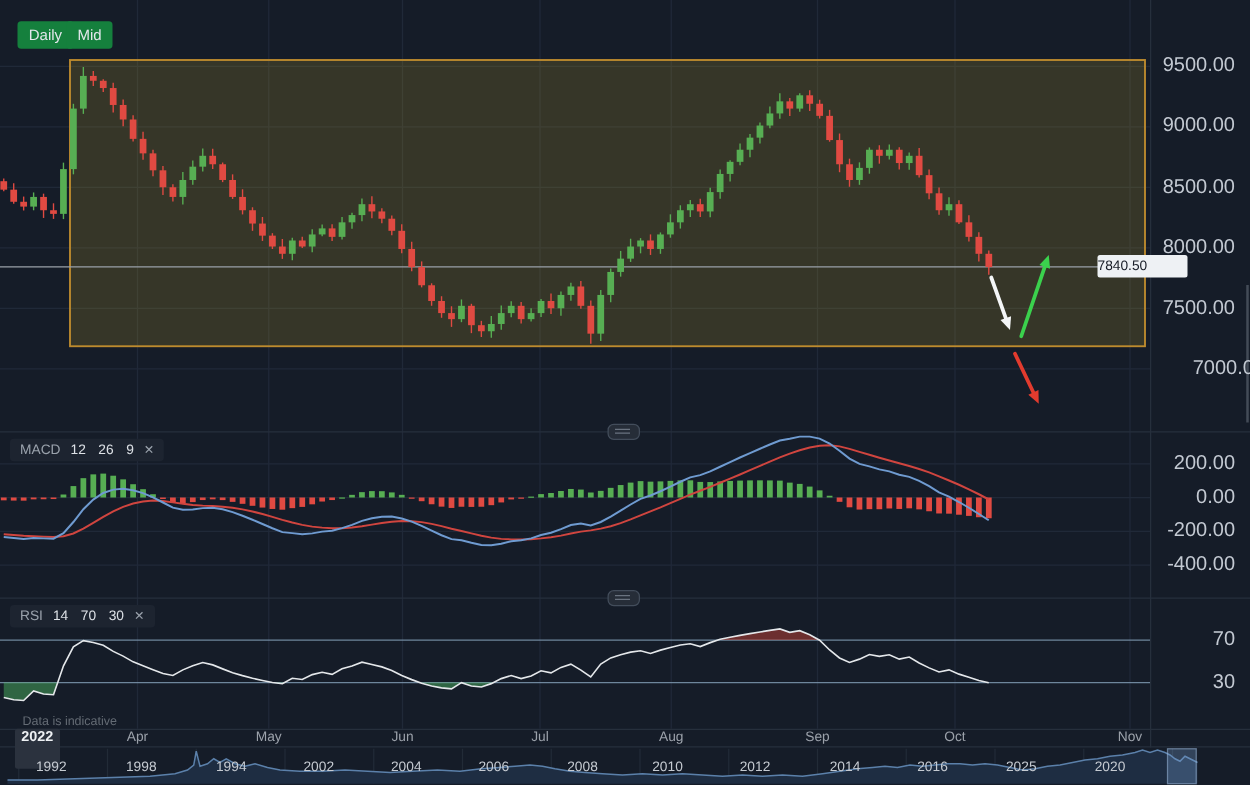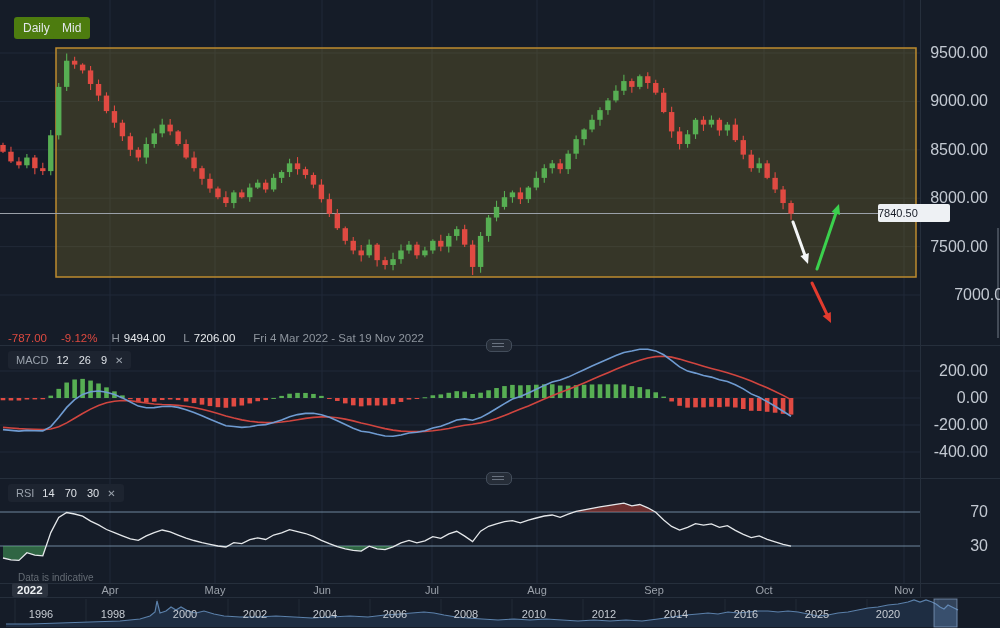--- a/index.html
+++ b/index.html
@@ -1,18 +1,18 @@
 <!DOCTYPE html>
 <html><head>
 <meta charset="utf-8">
 <style>
   html,body{margin:0;padding:0;background:#0d1118;}
   #app{position:relative;width:1000px;height:628px;background:#151c28;font-family:"Liberation Sans",sans-serif;overflow:hidden;}
   svg{position:absolute;left:0;top:0;}
-  .tf-btn{position:absolute;top:17px;height:22px;padding:0 9px;background:#4d7c0f;color:#e3e7ec;
+  .tf-btn{position:absolute;top:17px;height:22px;padding:0 9px;background:#15803d;color:#e3e7ec;
     font-size:12px;line-height:22px;border-radius:3px;text-align:center;}
   #btn-daily{left:14px;}
   #btn-mid{left:53px;}
   .stats{position:absolute;left:8px;top:330px;height:15px;font-size:11.5px;display:flex;align-items:center;white-space:nowrap;}
   .stats .neg{color:#de4a40;margin-right:14px;}
   .stats .lbl{color:#8e959e;margin-right:4px;}
   .stats .val{color:#e8ebee;margin-right:18px;}
   .stats .rng{color:#8e959e;}
   .ind-pill{position:absolute;left:8px;height:18px;background:#1d2430;border-radius:3px;padding:0 8px;
     display:flex;align-items:center;font-size:11px;color:#9aa2ac;}
@@ -24,21 +24,21 @@
   .axis-border{position:absolute;left:920px;top:0;width:1px;height:598px;background:#262f3c;}
   .axis-tick{position:absolute;left:922px;width:66px;text-align:right;font-size:16px;color:#c3c9d2;transform:translateY(-50%);}
   .price-pill{position:absolute;left:878px;top:204px;width:72px;height:18px;background:#eef1f4;color:#171c26;
     border-radius:2px;font-size:11px;text-align:left;line-height:18px;}
   .handle{position:absolute;left:486px;width:24px;height:11px;background:#262d38;border:1px solid #434d5b;border-radius:5px;}
   .handle i{position:absolute;left:5px;width:12px;height:1px;background:#6a7380;display:block;}
   .handle i.l1{top:3px;} .handle i.l2{top:6px;}
   #handle-1{top:339px;} #handle-2{top:472px;}
   .footnote{position:absolute;left:18px;top:572px;font-size:10px;color:#646b74;}
   .month-label{position:absolute;top:584px;transform:translateX(-50%);font-size:11px;color:#9ba1aa;}
-  .year-chip{position:absolute;left:12px;top:583px;height:14px;line-height:14px;padding:0 5px;background:#2b323e;
+  .year-chip{position:absolute;left:12px;top:583px;height:32px;line-height:14px;padding:0 5px;background:#2b323e;
     color:#eef1f4;font-weight:bold;font-size:11.5px;border-radius:2px;}
   .year-label{position:absolute;top:608px;transform:translateX(-50%);font-size:11px;color:#c6cbd2;}
 </style>
 </head>
 <body>
 
 <div id="app">
   <svg id="chart-svg" width="1000" height="628">
       <line x1="110" y1="0" x2="110" y2="583" stroke="#202938" stroke-width="1"></line>
       <line x1="215" y1="0" x2="215" y2="583" stroke="#202938" stroke-width="1"></line>
@@ -409,29 +409,20 @@
       <g>
         <line x1="812" y1="283" x2="826.7094318543171" y2="313.96722495645713" stroke="#e23b2e" stroke-width="3" stroke-linecap="round"></line>
         <polygon points="831,323 822.6446830847228,315.8979806220144 830.7741806239114,312.03646929089984" fill="#e23b2e"></polygon>
       </g>
       <line x1="998" y1="228" x2="998" y2="338" stroke="#434b57" stroke-width="2"></line>
     </svg>
 
   <div class="tf-btn" id="btn-daily">Daily</div>
   <div class="tf-btn" id="btn-mid">Mid</div>
 
-  <div class="stats">
-    <span class="neg">-787.00</span>
-    <span class="neg">-9.12%</span>
-    <span class="lbl">H</span>
-    <span class="val">9494.00</span>
-    <span class="lbl">L</span>
-    <span class="val">7206.00</span>
-    <span class="rng">Fri 4 Mar 2022 - Sat 19 Nov 2022</span>
-  </div>
 
   <div class="divider" style="top:345px"></div>
   <div class="divider" style="top:478px"></div>
   <div class="divider" style="top:583px"></div>
   <div class="divider" style="top:597px"></div>
   <div class="axis-border"></div>
 
   <div class="handle" id="handle-1">
       <i class="l1"></i>
       <i class="l2"></i>
@@ -469,23 +460,23 @@
       <div class="axis-tick" style="top: 512px;">70</div>
       <div class="axis-tick" style="top: 546px;">30</div>
       <div class="month-label" style="left: 110px;">Apr</div>
       <div class="month-label" style="left: 215px;">May</div>
       <div class="month-label" style="left: 322px;">Jun</div>
       <div class="month-label" style="left: 432px;">Jul</div>
       <div class="month-label" style="left: 537px;">Aug</div>
       <div class="month-label" style="left: 654px;">Sep</div>
       <div class="month-label" style="left: 764px;">Oct</div>
       <div class="month-label" style="left: 904px;">Nov</div>
-      <div class="year-label" style="left: 41px;">1996</div>
+      <div class="year-label" style="left: 41px;">1992</div>
       <div class="year-label" style="left: 113px;">1998</div>
-      <div class="year-label" style="left: 185px;">2000</div>
+      <div class="year-label" style="left: 185px;">1994</div>
       <div class="year-label" style="left: 255px;">2002</div>
       <div class="year-label" style="left: 325px;">2004</div>
       <div class="year-label" style="left: 395px;">2006</div>
       <div class="year-label" style="left: 466px;">2008</div>
       <div class="year-label" style="left: 534px;">2010</div>
       <div class="year-label" style="left: 604px;">2012</div>
       <div class="year-label" style="left: 676px;">2014</div>
       <div class="year-label" style="left: 746px;">2016</div>
       <div class="year-label" style="left: 817px;">2025</div>
       <div class="year-label" style="left: 888px;">2020</div>

